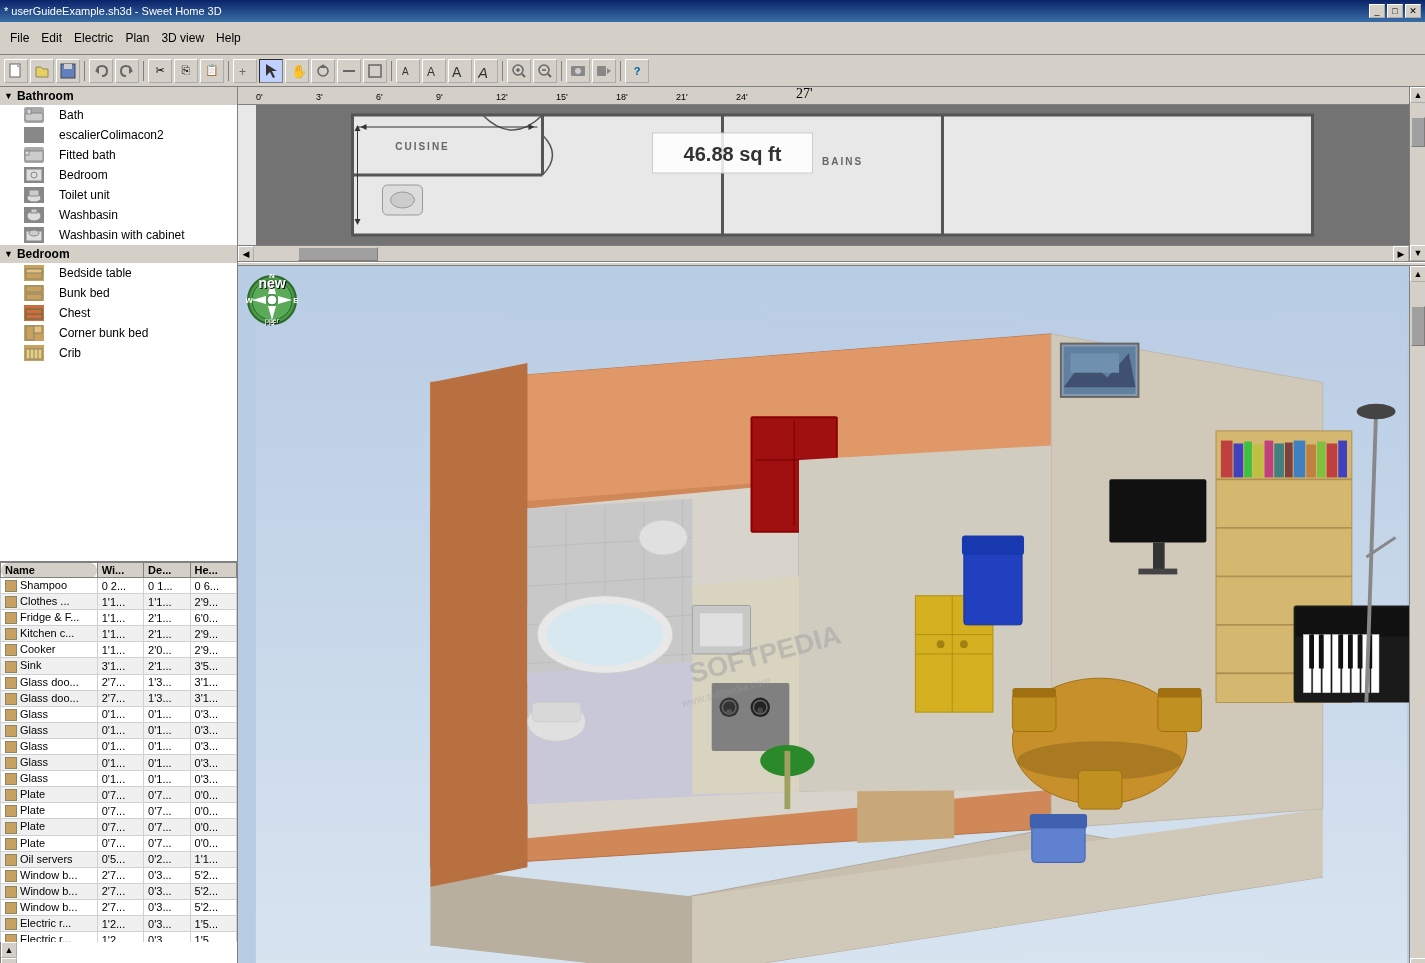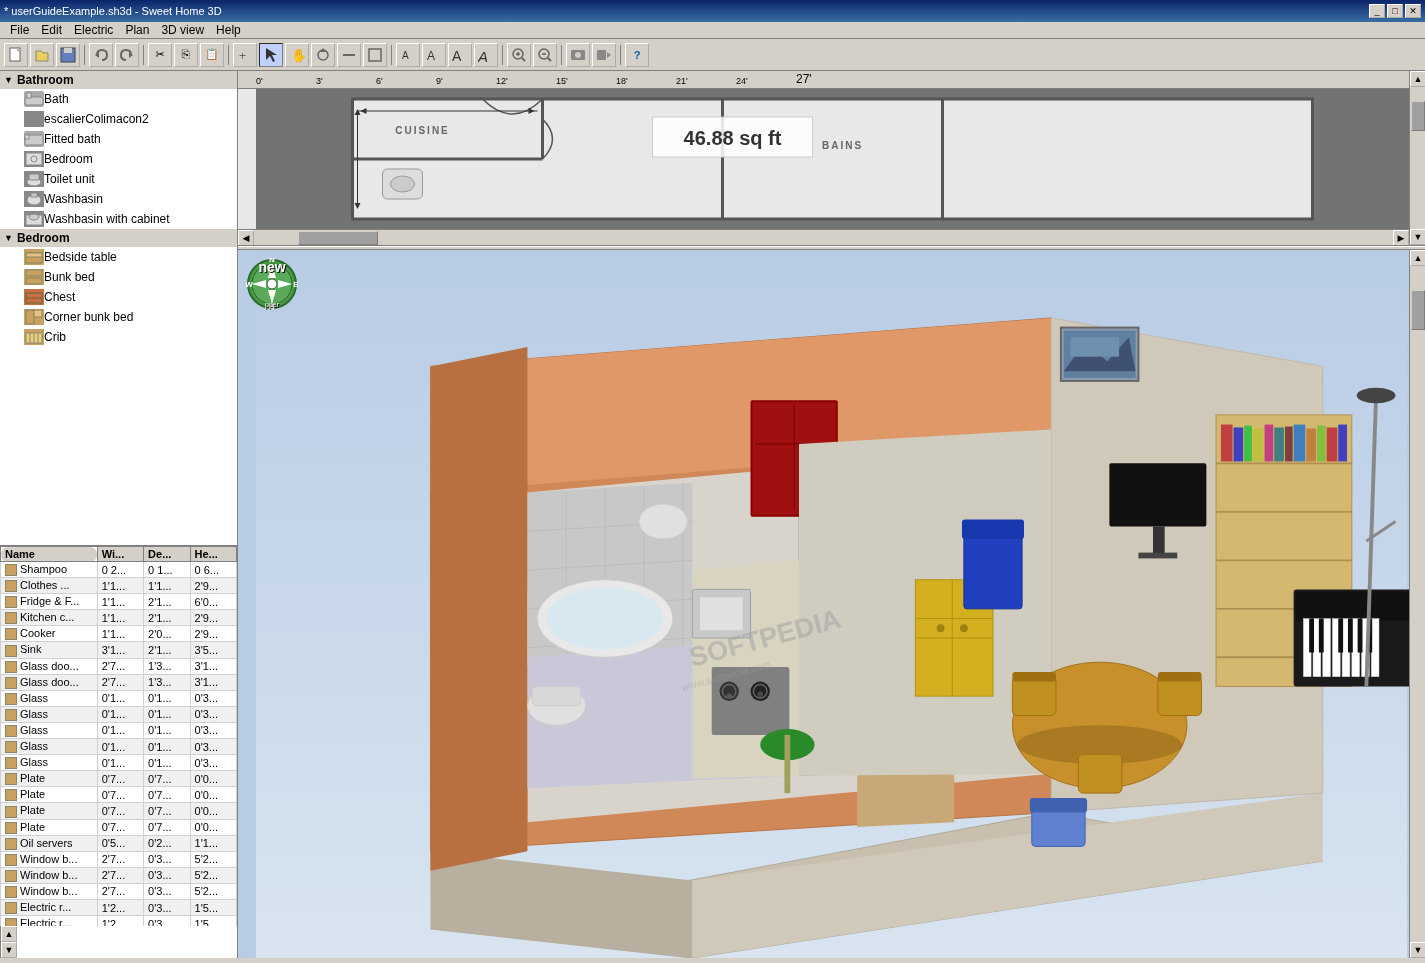--- a/index.html
+++ b/index.html
@@ -40,21 +40,21 @@
       cursor: pointer;
       color: #000;
     }
 
     
     #menu-bar {
       height: 17px;
       background: #d4d0c8;
       display: flex;
       align-items: center;
-      padding: 0 4px;
+      padding: 16px 4px;
       border-bottom: 1px solid #808080;
     }
     .menu-item {
       padding: 2px 6px;
       cursor: pointer;
       font-size: 12px;
     }
 
     
     #toolbar {
@@ -110,21 +110,21 @@
       content: '▼';
       font-size: 9px;
       margin-right: 4px;
     }
     .tree-item {
       display: flex;
       align-items: center;
       padding: 2px 8px 2px 24px;
       font-size: 12px;
       cursor: pointer;
-      gap: 0;
+      gap: 15px;
     }
     .tree-item-icon {
       width: 20px;
       height: 16px;
       background: #888;
       display: inline-block;
       flex-shrink: 0;
     }
 
     
@@ -728,21 +728,21 @@
         <div style="position:absolute; left:18px; top:0; right:0; height:18px; background:#d4d0c8; border-bottom:1px solid #808080; overflow:hidden;">
           <span style="position:absolute; left:0px; bottom:2px; font-size:9px;">0'</span>
           <span style="position:absolute; left:60px; bottom:2px; font-size:9px;">3'</span>
           <span style="position:absolute; left:120px; bottom:2px; font-size:9px;">6'</span>
           <span style="position:absolute; left:180px; bottom:2px; font-size:9px;">9'</span>
           <span style="position:absolute; left:240px; bottom:2px; font-size:9px;">12'</span>
           <span style="position:absolute; left:300px; bottom:2px; font-size:9px;">15'</span>
           <span style="position:absolute; left:360px; bottom:2px; font-size:9px;">18'</span>
           <span style="position:absolute; left:420px; bottom:2px; font-size:9px;">21'</span>
           <span style="position:absolute; left:480px; bottom:2px; font-size:9px;">24'</span>
-          <span style="position:absolute; left:540px; bottom:2px; font-size:12px;">27'</span>
+          <span style="position:absolute; left:540px; bottom:2px; font-size:14px;font-family:Liberation Serif, serif;">27'</span>
         </div>
       </div>
 
       <div id="floor-plan-area">
         <svg width="100%" height="100%" viewBox="0 0 980 140">
 
           <rect x="10" y="10" width="960" height="120" fill="#e8e8e8" stroke="#555" stroke-width="3"></rect>
 
           <line x1="200" y1="10" x2="200" y2="70" stroke="#555" stroke-width="3"></line>
           <line x1="200" y1="70" x2="10" y2="70" stroke="#555" stroke-width="3"></line>

